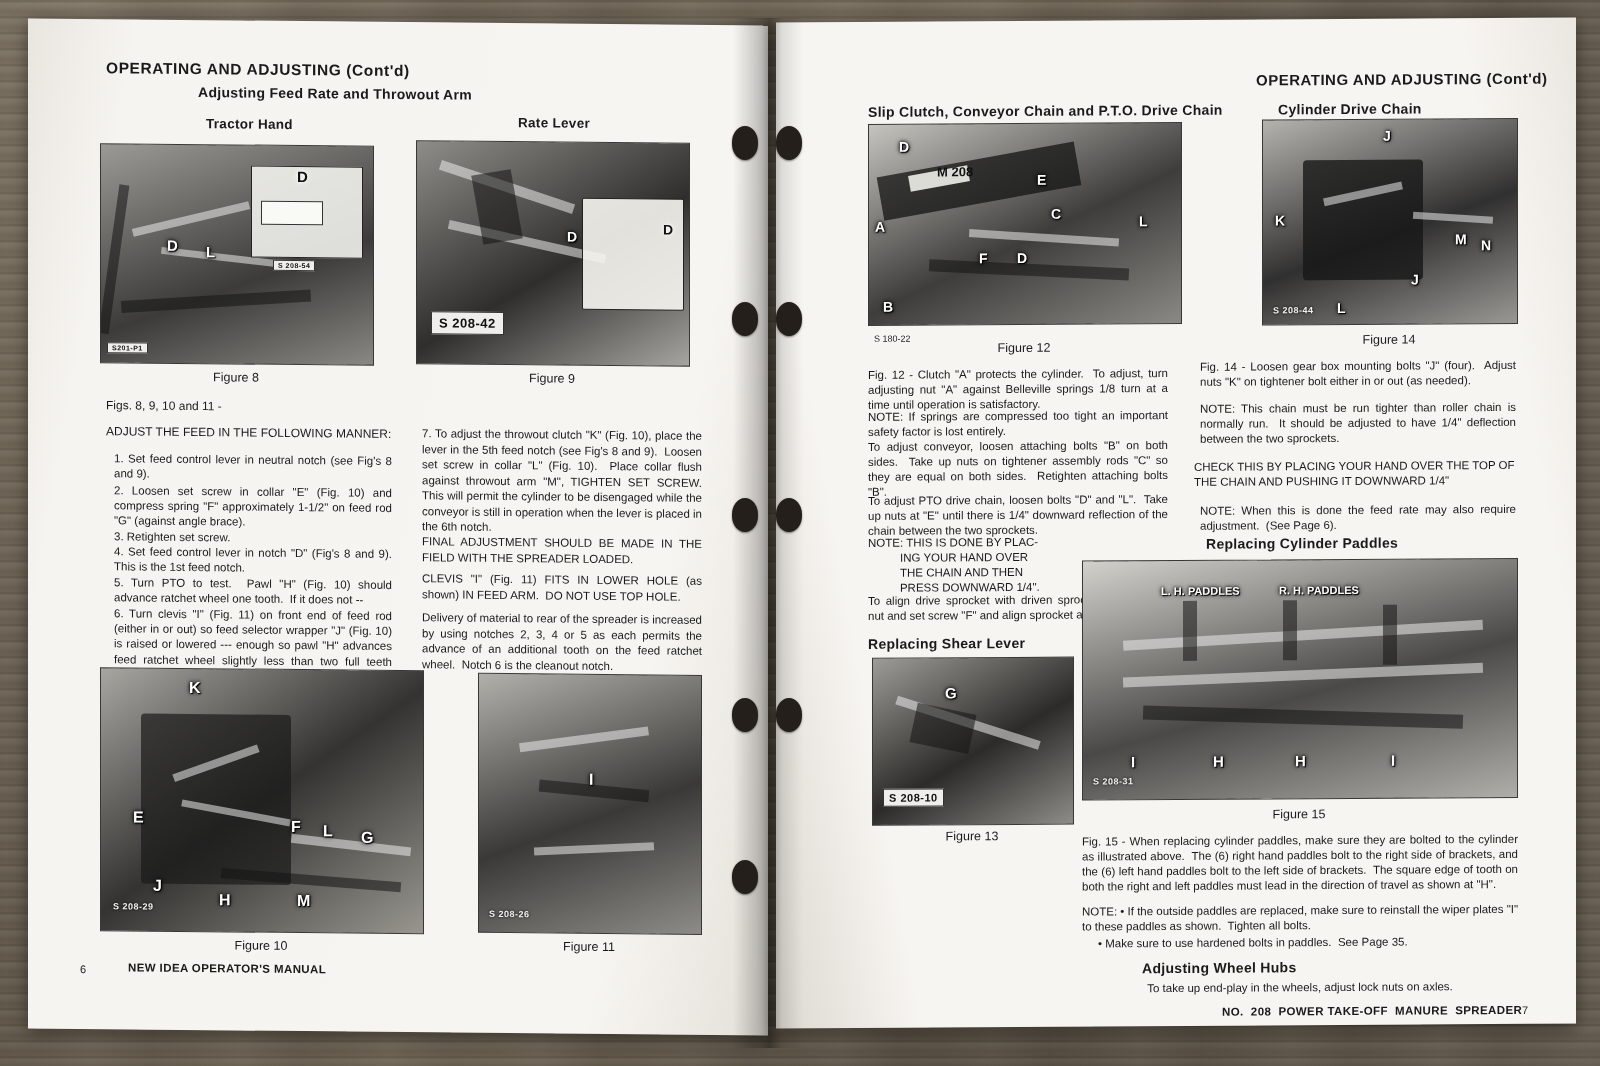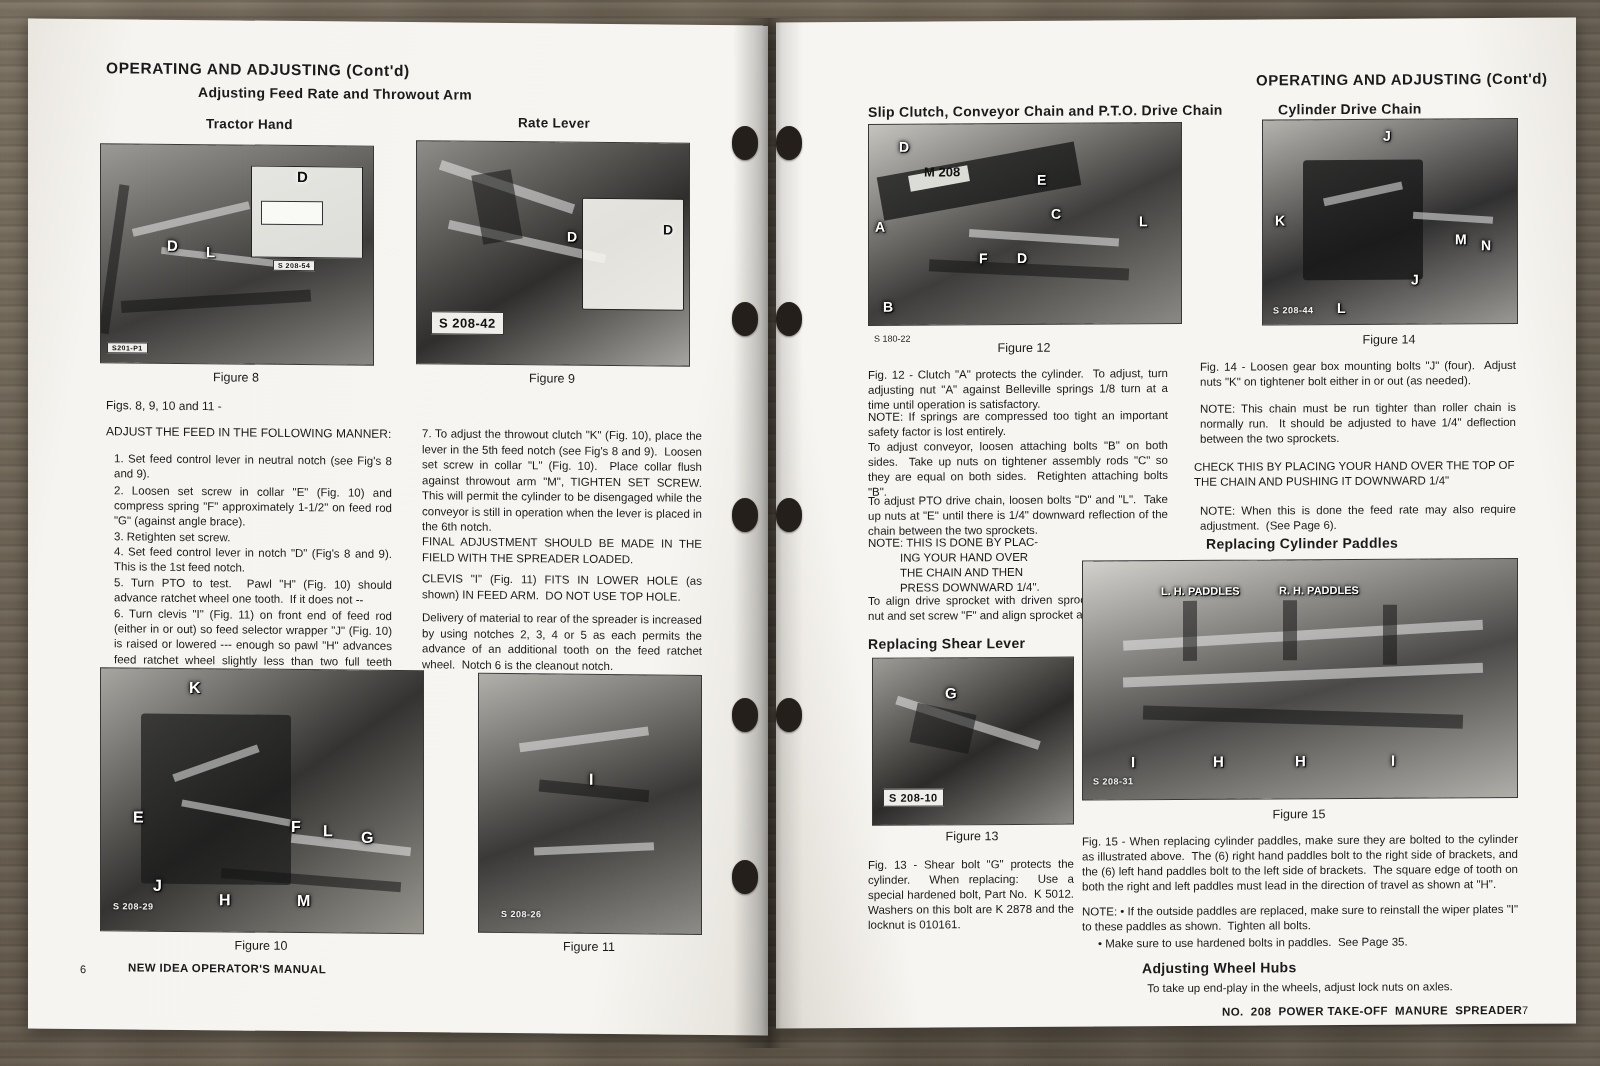--- a/index.html
+++ b/index.html
@@ -149,21 +149,21 @@
         <div class="tag plain" style="left:8px;top:232px;font-size:9px;">S 208-29</div>
       </div>
       <div class="caption t" style="left:72px;top:918px;width:322px;font-size:12.5px;">Figure 10</div>
 
       <div class="fig-img" style="left:450px;top:650px;width:222px;height:258px;">
         <div class="sh" style="left:0;top:0;width:100%;height:100%;background:linear-gradient(160deg,#b2b0ab,#3a3937 55%,#8e8c88);"></div>
         <div class="lt" style="left:40px;top:60px;width:130px;height:9px;transform:rotate(-8deg);"></div>
         <div class="sh" style="left:60px;top:110px;width:110px;height:12px;transform:rotate(5deg);"></div>
         <div class="lt" style="left:55px;top:170px;width:120px;height:8px;transform:rotate(-3deg);"></div>
         <div class="lbl" style="left:110px;top:96px;font-size:16px;">I</div>
-        <div class="tag plain" style="left:18px;top:234px;font-size:9px;">S 208-26</div>
+        <div class="tag plain" style="left:6px;top:234px;font-size:9px;">S 208-26</div>
       </div>
       <div class="caption t" style="left:450px;top:916px;width:222px;font-size:12.5px;">Figure 11</div>
 
       <div class="t" style="left:52px;top:944px;font-size:11px;">6</div>
       <div class="t hd" style="left:100px;top:942px;font-size:11.5px;letter-spacing:.4px;">NEW IDEA OPERATOR'S MANUAL</div>
     </div>
   </div>
 
   <div class="page page-right">
     <div class="pg">
@@ -180,21 +180,21 @@
         <div class="lt" style="left:100px;top:110px;width:150px;height:8px;transform:rotate(4deg);"></div>
         <div class="sh" style="left:60px;top:140px;width:200px;height:12px;transform:rotate(3deg);"></div>
         <div class="lbl" style="left:30px;top:14px;font-size:14px;">D</div>
         <div class="lbl" style="left:168px;top:48px;font-size:14px;">E</div>
         <div class="lbl" style="left:6px;top:94px;font-size:14px;">A</div>
         <div class="lbl" style="left:182px;top:82px;font-size:14px;">C</div>
         <div class="lbl" style="left:270px;top:90px;font-size:14px;">L</div>
         <div class="lbl" style="left:110px;top:126px;font-size:14px;">F</div>
         <div class="lbl" style="left:148px;top:126px;font-size:14px;">D</div>
         <div class="lbl" style="left:14px;top:174px;font-size:14px;">B</div>
-        <div class="lbl" style="left:55px;top:40px;font-size:13px;color:#111;text-shadow:none;">M 208</div>
+        <div class="lbl" style="left:68px;top:40px;font-size:13px;color:#111;text-shadow:none;">M 208</div>
       </div>
       <div class="t" style="left:98px;top:312px;font-size:9px;">S 180-22</div>
       <div class="caption t" style="left:92px;top:320px;width:312px;font-size:12.5px;">Figure 12</div>
 
       <div class="fig-img" style="left:486px;top:100px;width:254px;height:204px;">
         <div class="sh" style="left:0;top:0;width:100%;height:100%;background:linear-gradient(160deg,#b5b3ae,#313030 55%,#9a9894);"></div>
         <div class="sh" style="left:40px;top:40px;width:120px;height:120px;background:rgba(22,22,22,.78);border-radius:4px;"></div>
         <div class="lt" style="left:60px;top:70px;width:80px;height:8px;transform:rotate(-12deg);"></div>
         <div class="lt" style="left:150px;top:95px;width:80px;height:7px;transform:rotate(4deg);"></div>
         <div class="lbl" style="left:120px;top:8px;font-size:14px;">J</div>
@@ -244,21 +244,20 @@
 
       <div class="t hd" style="left:92px;top:614px;font-size:14px;">Replacing Shear Lever</div>
       <div class="fig-img" style="left:96px;top:636px;width:200px;height:166px;">
         <div class="sh" style="left:0;top:0;width:100%;height:100%;background:linear-gradient(150deg,#9e9c97,#2c2b29 55%,#8e8c88);"></div>
         <div class="lt" style="left:20px;top:60px;width:150px;height:9px;transform:rotate(18deg);"></div>
         <div class="sh" style="left:40px;top:50px;width:60px;height:40px;transform:rotate(12deg);"></div>
         <div class="lbl" style="left:72px;top:26px;font-size:15px;">G</div>
         <div class="tag" style="left:10px;top:130px;font-size:11px;padding:2px 5px;">S 208-10</div>
       </div>
       <div class="caption t" style="left:96px;top:808px;width:200px;font-size:12.5px;">Figure 13</div>
-      <div class="t" style="left:92px;top:836px;width:206px;font-size:11.5px;line-height:1.3;text-align:justify;">Fig. 13 - Shear bolt "G" protects the cylinder.  When replacing:  Use a special hardened bolt, Part No.  K 5012.  Washers on this bolt are K 2878 and the locknut is 010161.</div>
 
       <div class="t" style="left:306px;top:814px;width:436px;font-size:11.5px;line-height:1.3;text-align:justify;">Fig. 15 - When replacing cylinder paddles, make sure they are bolted to the cylinder as illustrated above.  The (6) right hand paddles bolt to the right side of brackets, and the (6) left hand paddles bolt to the left side of brackets.  The square edge of tooth on both the right and left paddles must lead in the direction of travel as shown at "H".</div>
       <div class="t" style="left:306px;top:884px;width:436px;font-size:11.5px;line-height:1.3;text-align:justify;">NOTE: • If the outside paddles are replaced, make sure to reinstall the wiper plates "I" to these paddles as shown.  Tighten all bolts.</div>
       <div class="t" style="left:322px;top:916px;width:420px;font-size:11.5px;line-height:1.3;">• Make sure to use hardened bolts in paddles.  See Page 35.</div>
 
       <div class="t hd" style="left:366px;top:940px;font-size:14px;">Adjusting Wheel Hubs</div>
       <div class="t" style="left:306px;top:962px;width:436px;font-size:11.5px;text-align:center;">To take up end-play in the wheels, adjust lock nuts on axles.</div>
 
       <div class="t hd" style="left:446px;top:986px;font-size:11.5px;letter-spacing:.4px;">NO.  208  POWER TAKE-OFF  MANURE  SPREADER</div>
       <div class="t" style="left:746px;top:986px;font-size:11px;">7</div>

